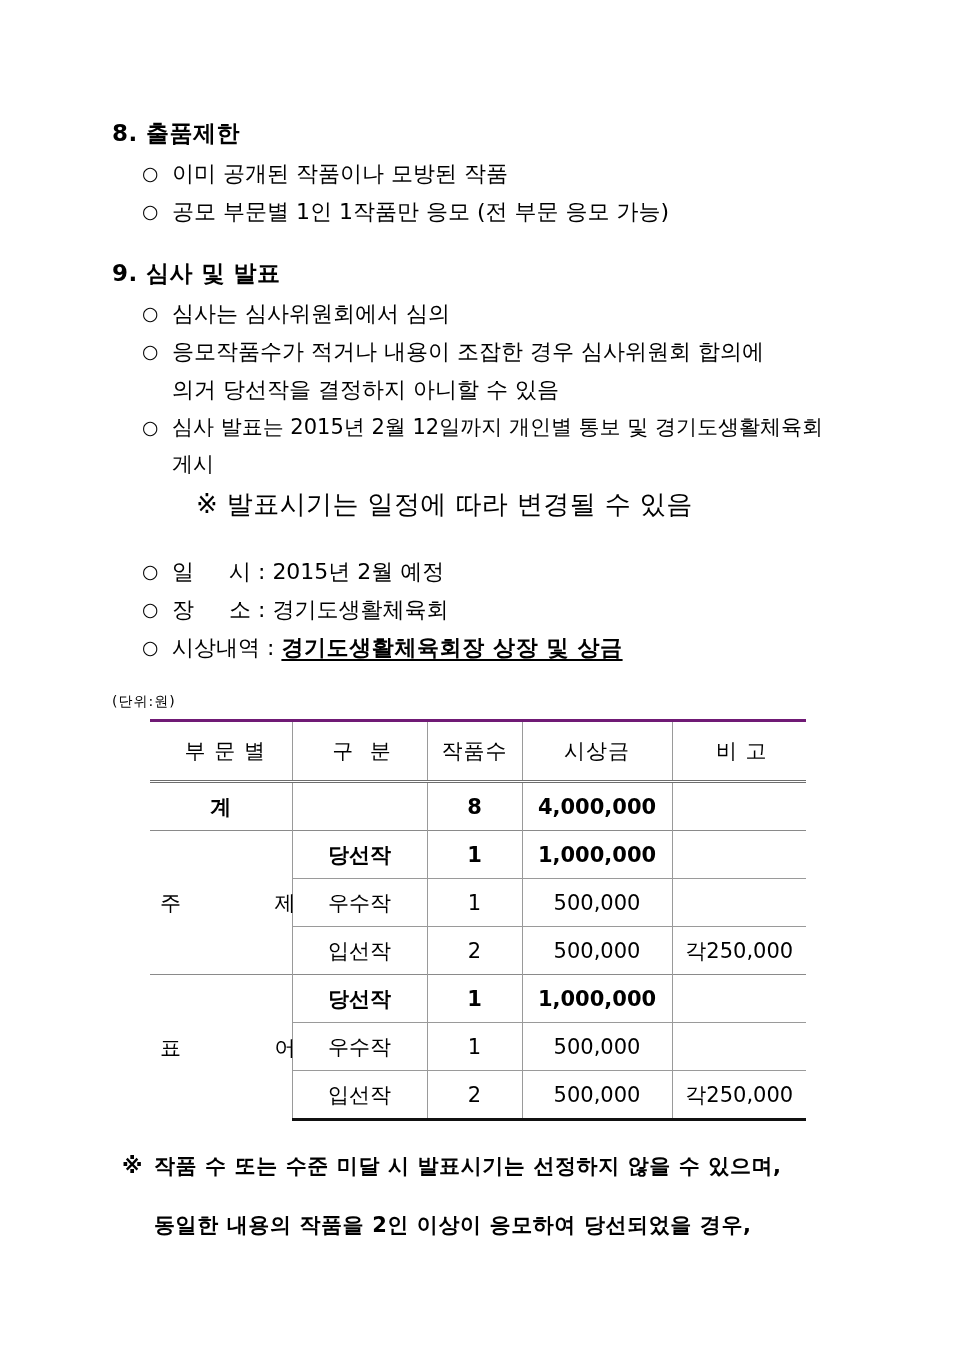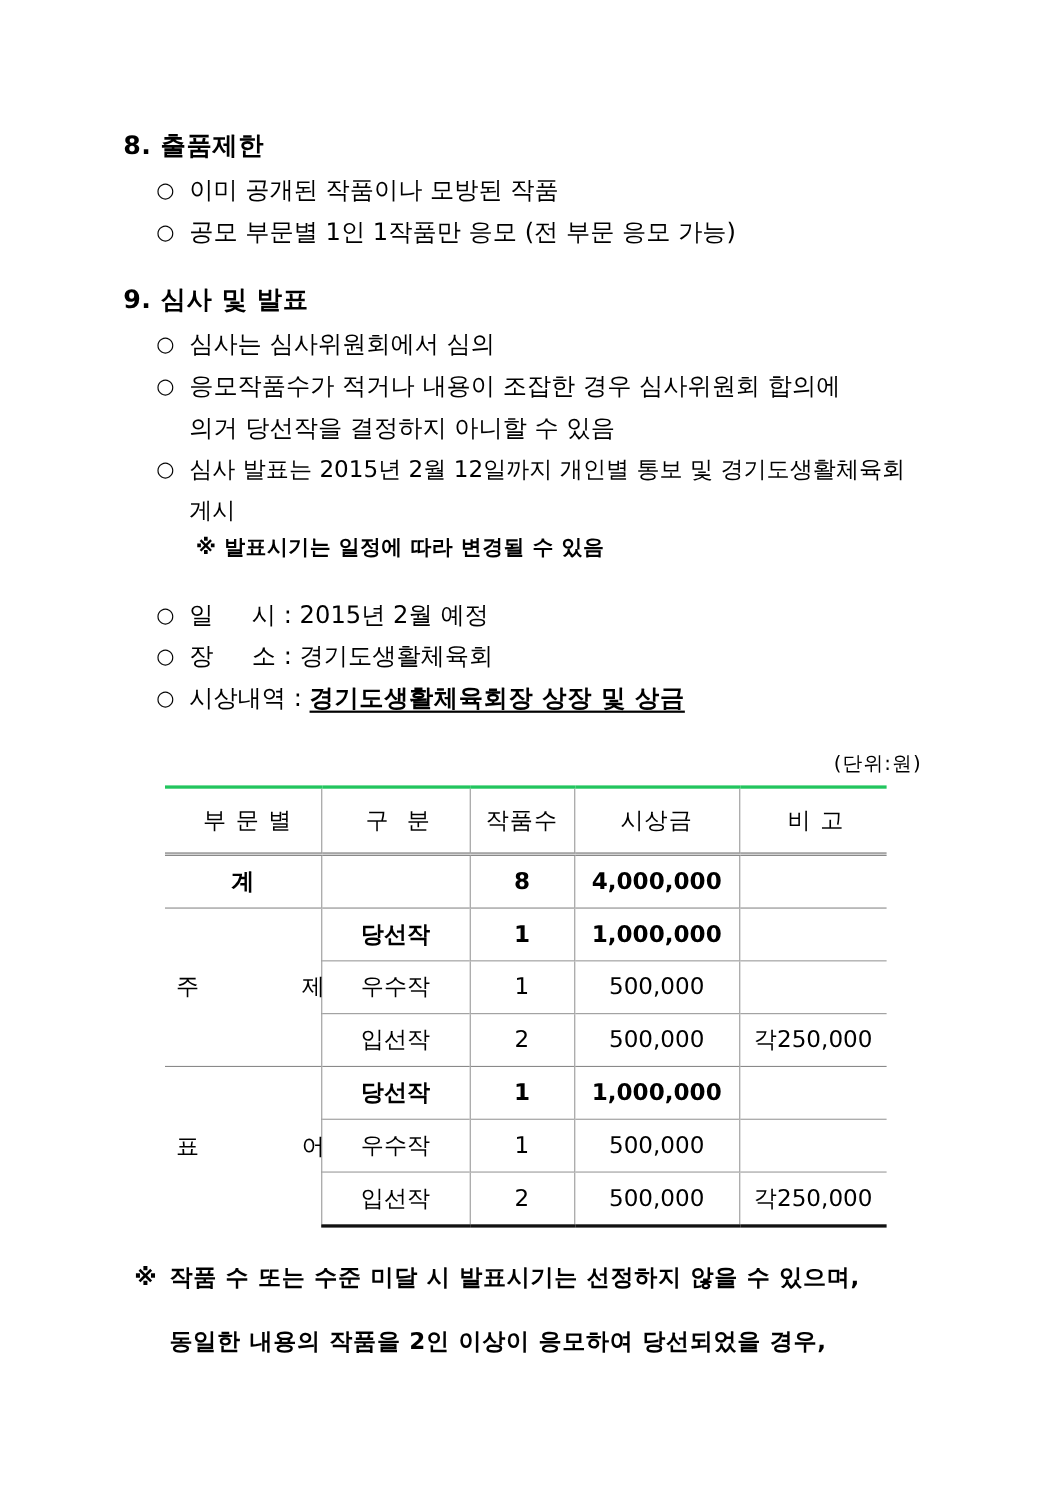--- a/index.html
+++ b/index.html
@@ -52,41 +52,41 @@
     flex: 0 0 auto;
     width: 30px;
     font-size: 19px;
     line-height: 1.95;
   }
   .item .body { flex: 1 1 auto; }
   .item .body .l2 { display: block; }
   .item.tight .body { font-size: 21px; }
 
   .note {
-    font-weight: bold;
-    font-size: 19px;
+    font-weight: normal;
+    font-size: 26px;
     letter-spacing: 0.4px;
-    margin-left: 66px;
+    margin-left: 84px;
     line-height: 1.7;
     white-space: pre;
   }
 
   .label-pair .k { display: inline-block; }
 
   .u-bold-underline {
     font-weight: bold;
     text-decoration: underline;
     text-underline-offset: 4px;
     letter-spacing: 0.6px;
   }
 
   
   .unit-line {
-    text-align: right;
-    font-size: 18px;
+    text-align: left;
+    font-size: 14px;
     letter-spacing: 1px;
     margin: 26px 0 8px 0;
     padding-right: 2px;
     white-space: pre;
   }
 
   table.award {
     border-collapse: collapse;
     width: 656px;
     margin-left: 38px;
@@ -110,21 +110,21 @@
   }
   table.award th:last-child, table.award td:last-child { border-right: 0; }
 
   table.award thead th {
     height: 58px;
     font-weight: normal;
     letter-spacing: 1px;
   }
   
   table.award thead tr.hdr th {
-    border-top: 3px solid #22c55e;
+    border-top: 3px solid #701a75;
   }
   
   table.award thead tr.hdr th.dbl-under {
     border-bottom: 3px double #6d6d6d;
   }
 
   table.award tbody td { border-top: 1px solid #9a9a9a; }
   table.award tbody tr.first-body td { border-top: 0; }
 
   

